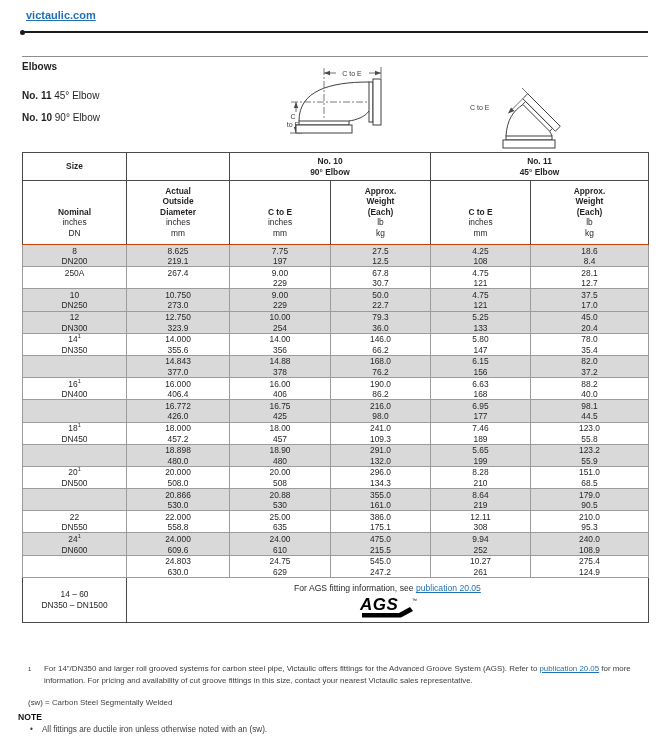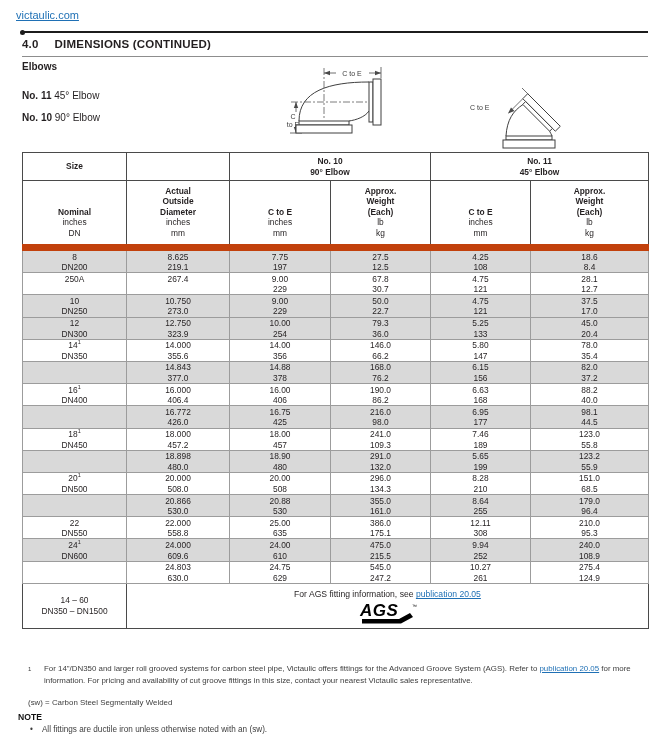--- a/index.html
+++ b/index.html
@@ -2,21 +2,21 @@
 <html><head>
 <meta charset="utf-8">
 <style>
   html,body{margin:0;padding:0;}
   body{width:667px;height:751px;position:relative;background:#ffffff;
        font-family:"Liberation Sans",sans-serif;color:#231f20;}
 
   .page{position:absolute;inset:0;}
 
   
-  .site-link{position:absolute;left:16px;top:9px;font-size:11px;font-weight:normal;
+  .site-link{position:absolute;left:26px;top:9px;font-size:11px;font-weight:bold;
              color:#1f70b5;text-decoration:underline;}
   .rule-thick{position:absolute;left:22px;top:31px;width:626px;height:2px;background:#1c1c1c;}
   .rule-dot{position:absolute;left:-2px;top:-1.5px;width:5px;height:5px;border-radius:50%;background:#1c1c1c;}
   .section-title{position:absolute;left:22px;top:38px;font-size:11.5px;font-weight:bold;
                  display:flex;gap:16px;letter-spacing:.2px;}
   .rule-thin{position:absolute;left:22px;top:56px;width:626px;height:1px;background:#8d8d8d;}
   .subsection{position:absolute;left:22px;top:61px;font-size:10px;font-weight:bold;}
   .product-line{position:absolute;left:22px;font-size:10px;}
   .p1{top:76px;margin-top:36px;}.p2{top:90px;}
   .b{font-weight:bold;}
@@ -30,21 +30,21 @@
   .cl{stroke:#5a5a5a;stroke-width:0.8;stroke-dasharray:7 2 2 2;fill:none;}
   .arr{fill:#4a4a4a;stroke:none;}
   .dimtext{font-size:7px;fill:#3a3a3a;font-family:"Liberation Sans",sans-serif;}
 
   
   table.dims{position:absolute;left:22px;top:152px;width:626px;border-collapse:collapse;
              table-layout:fixed;font-size:8.4px;}
   table.dims th,table.dims td{text-align:center;vertical-align:middle;padding:0;}
   thead th{border:1px solid #4a4a4a;background:#fff;}
   tr.h1 th{height:27px;font-weight:bold;line-height:10.5px;}
-  tr.h2 th{height:57px;vertical-align:bottom;padding-bottom:6px;border-bottom:7px solid #c2410c;}
+  tr.h2 th{height:57px;vertical-align:bottom;padding-bottom:6px;border-bottom:1px solid #c2410c;}
   .th-title{font-weight:bold;white-space:pre-line;line-height:10.5px;}
   .th-unit{font-weight:normal;line-height:10.5px;}
   tbody td{border:1px solid #9c9c9c;}
   tbody tr.shaded td{background:#d9d9d9;}
   .ln{line-height:10.1px;min-height:10.1px;padding:.5px 0 0 0;}
   sup{font-size:5.5px;vertical-align:super;line-height:0;}
   tfoot td{border:1px solid #4a4a4a;height:44px;}
   .ags-size{font-size:8.4px;line-height:11px;}
   .ags-text{font-size:8.6px;margin-top:4px;}
   .link{color:#1f70b5;text-decoration:underline;}
@@ -65,24 +65,20 @@
 </head>
 <body>
 
 <div class="page">
 
   <a class="site-link" href="#">victaulic.com</a>
   <div class="rule-thick">
       <span class="rule-dot"></span>
     </div>
 
-  <div class="section-title">
-    <span>4.0</span>
-    <span>DIMENSIONS (CONTINUED)</span>
-  </div>
   <div class="rule-thin"></div>
 
   <div class="subsection">Elbows</div>
 
   <div class="product-line p1">
     <span class="b">No. 10</span>
     <span>90° Elbow</span>
   </div>
   <div class="product-line p2">
     <span class="b">No. 11</span>
@@ -490,25 +486,25 @@
           <td>
             <div class="ln">20.88</div>
             <div class="ln">530</div>
           </td>
           <td>
             <div class="ln">355.0</div>
             <div class="ln">161.0</div>
           </td>
           <td>
             <div class="ln">8.64</div>
-            <div class="ln">255</div>
+            <div class="ln">219</div>
           </td>
           <td>
             <div class="ln">179.0</div>
-            <div class="ln">96.4</div>
+            <div class="ln">90.5</div>
           </td>
         </tr>
         <tr>
           <td>
             <div class="ln">22</div>
             <div class="ln">DN550</div>
           </td>
           <td>
             <div class="ln">22.000</div>
             <div class="ln">558.8</div>

